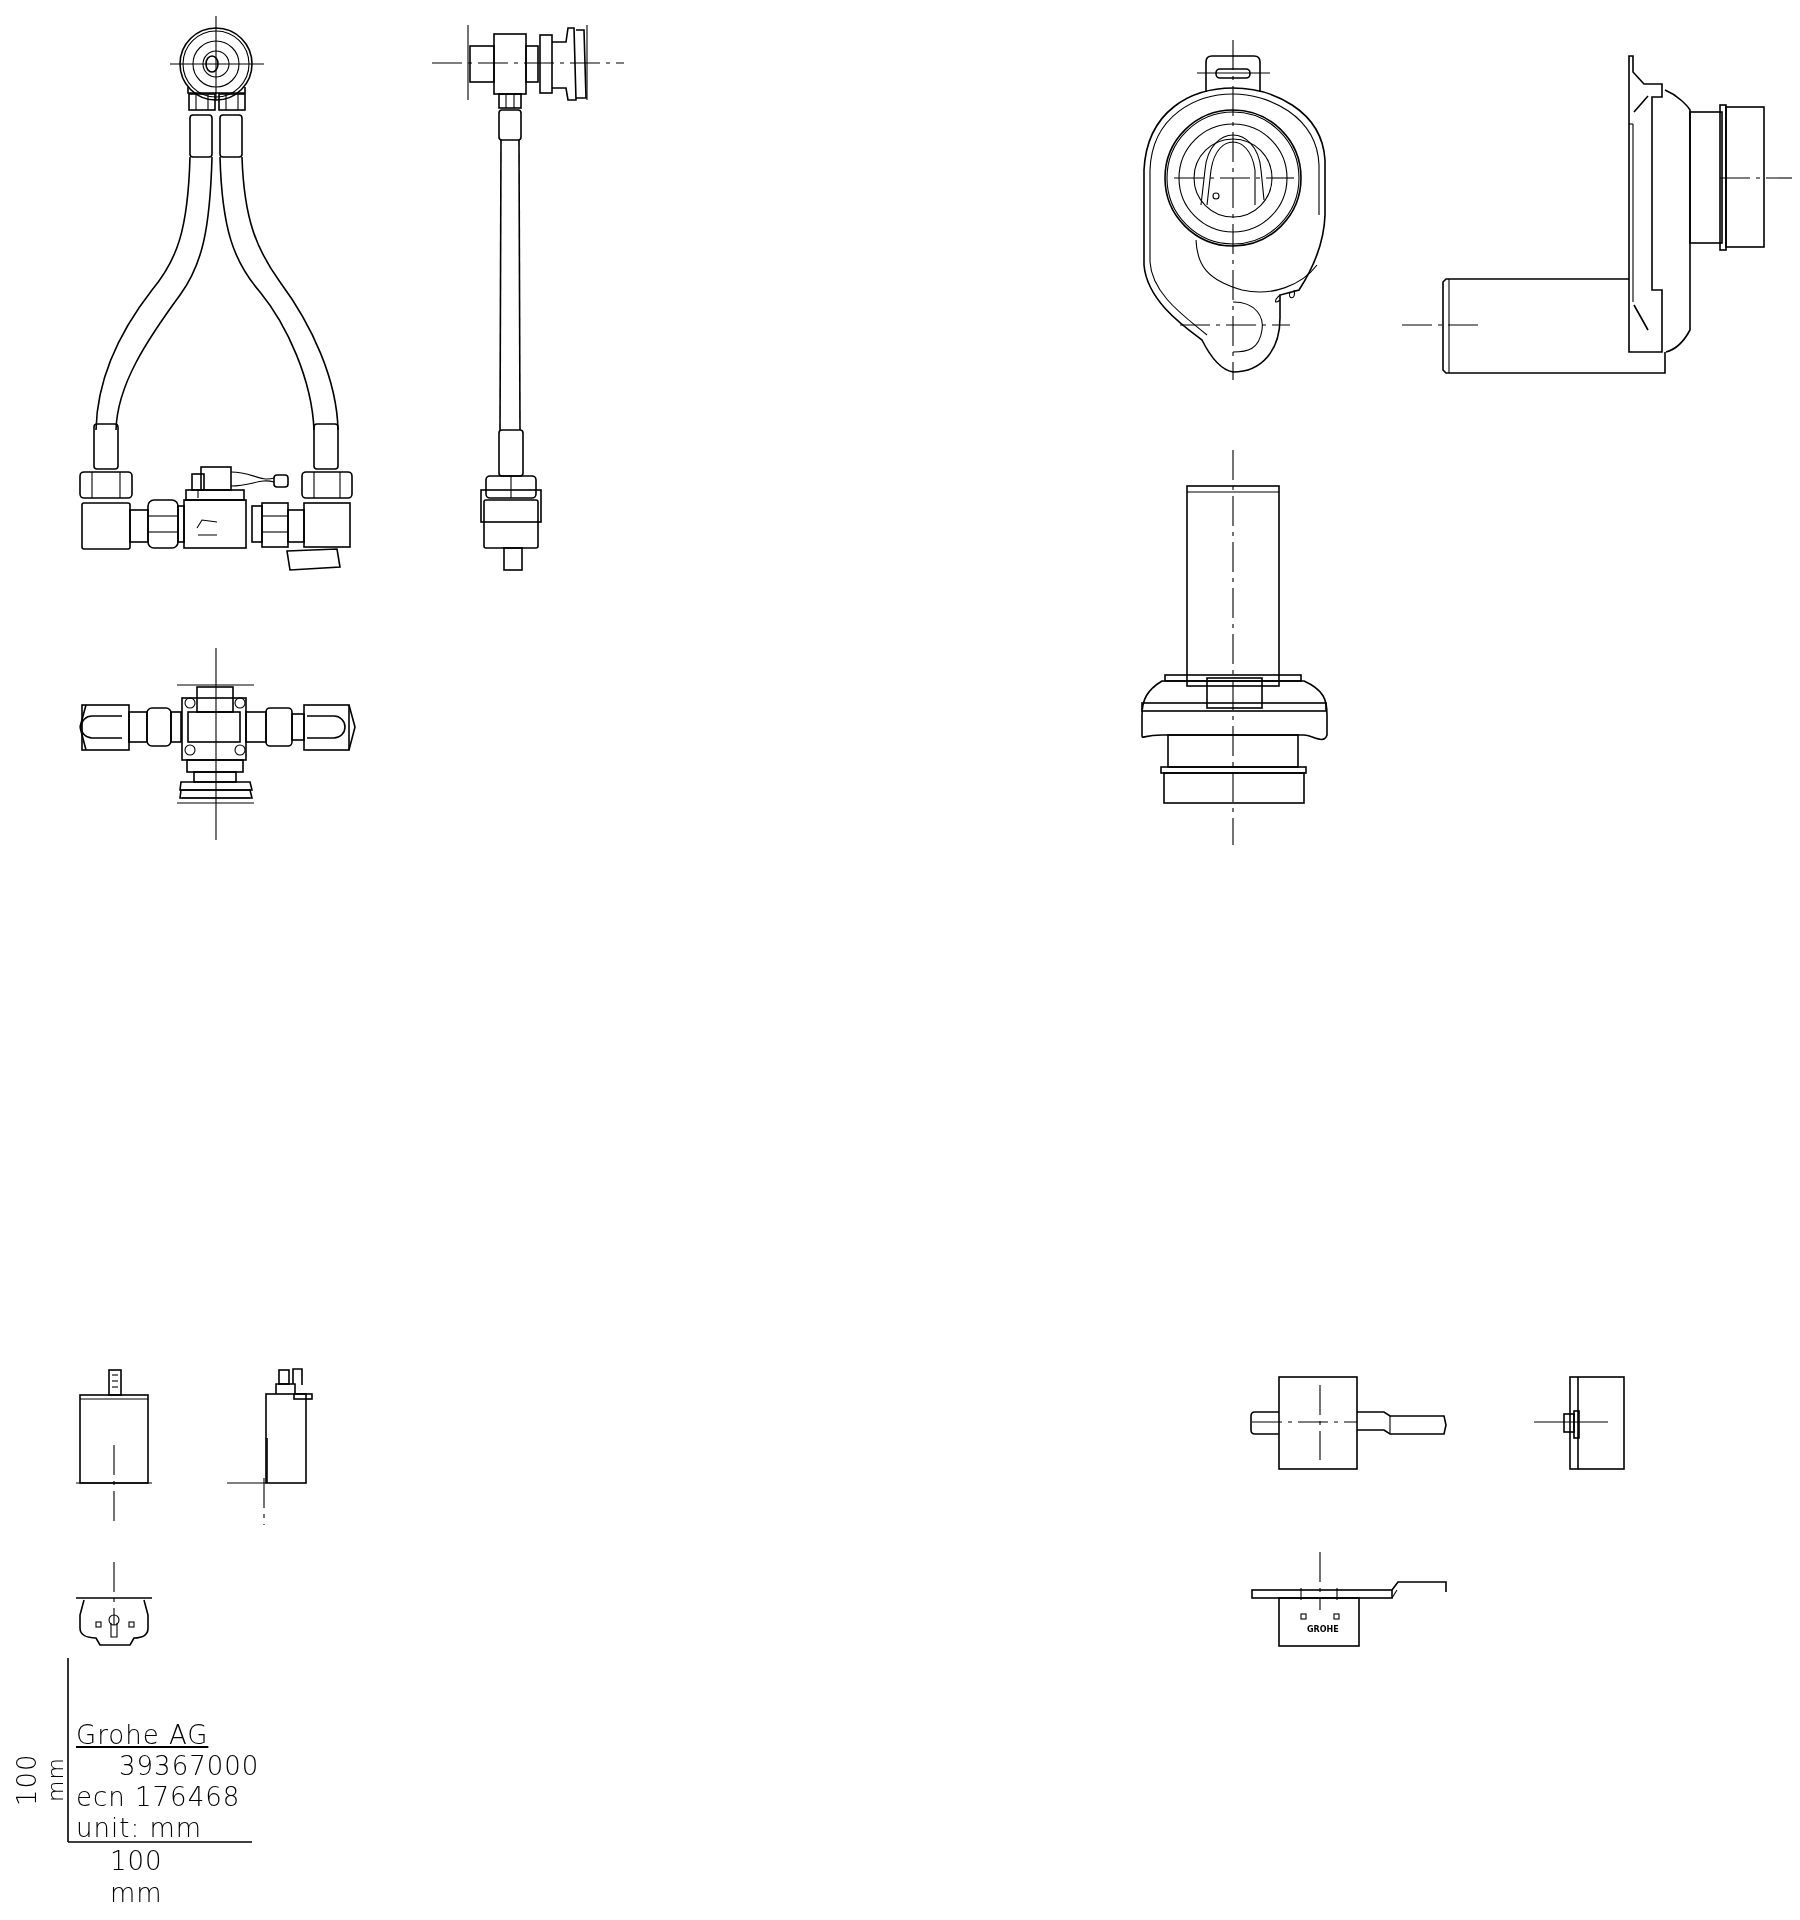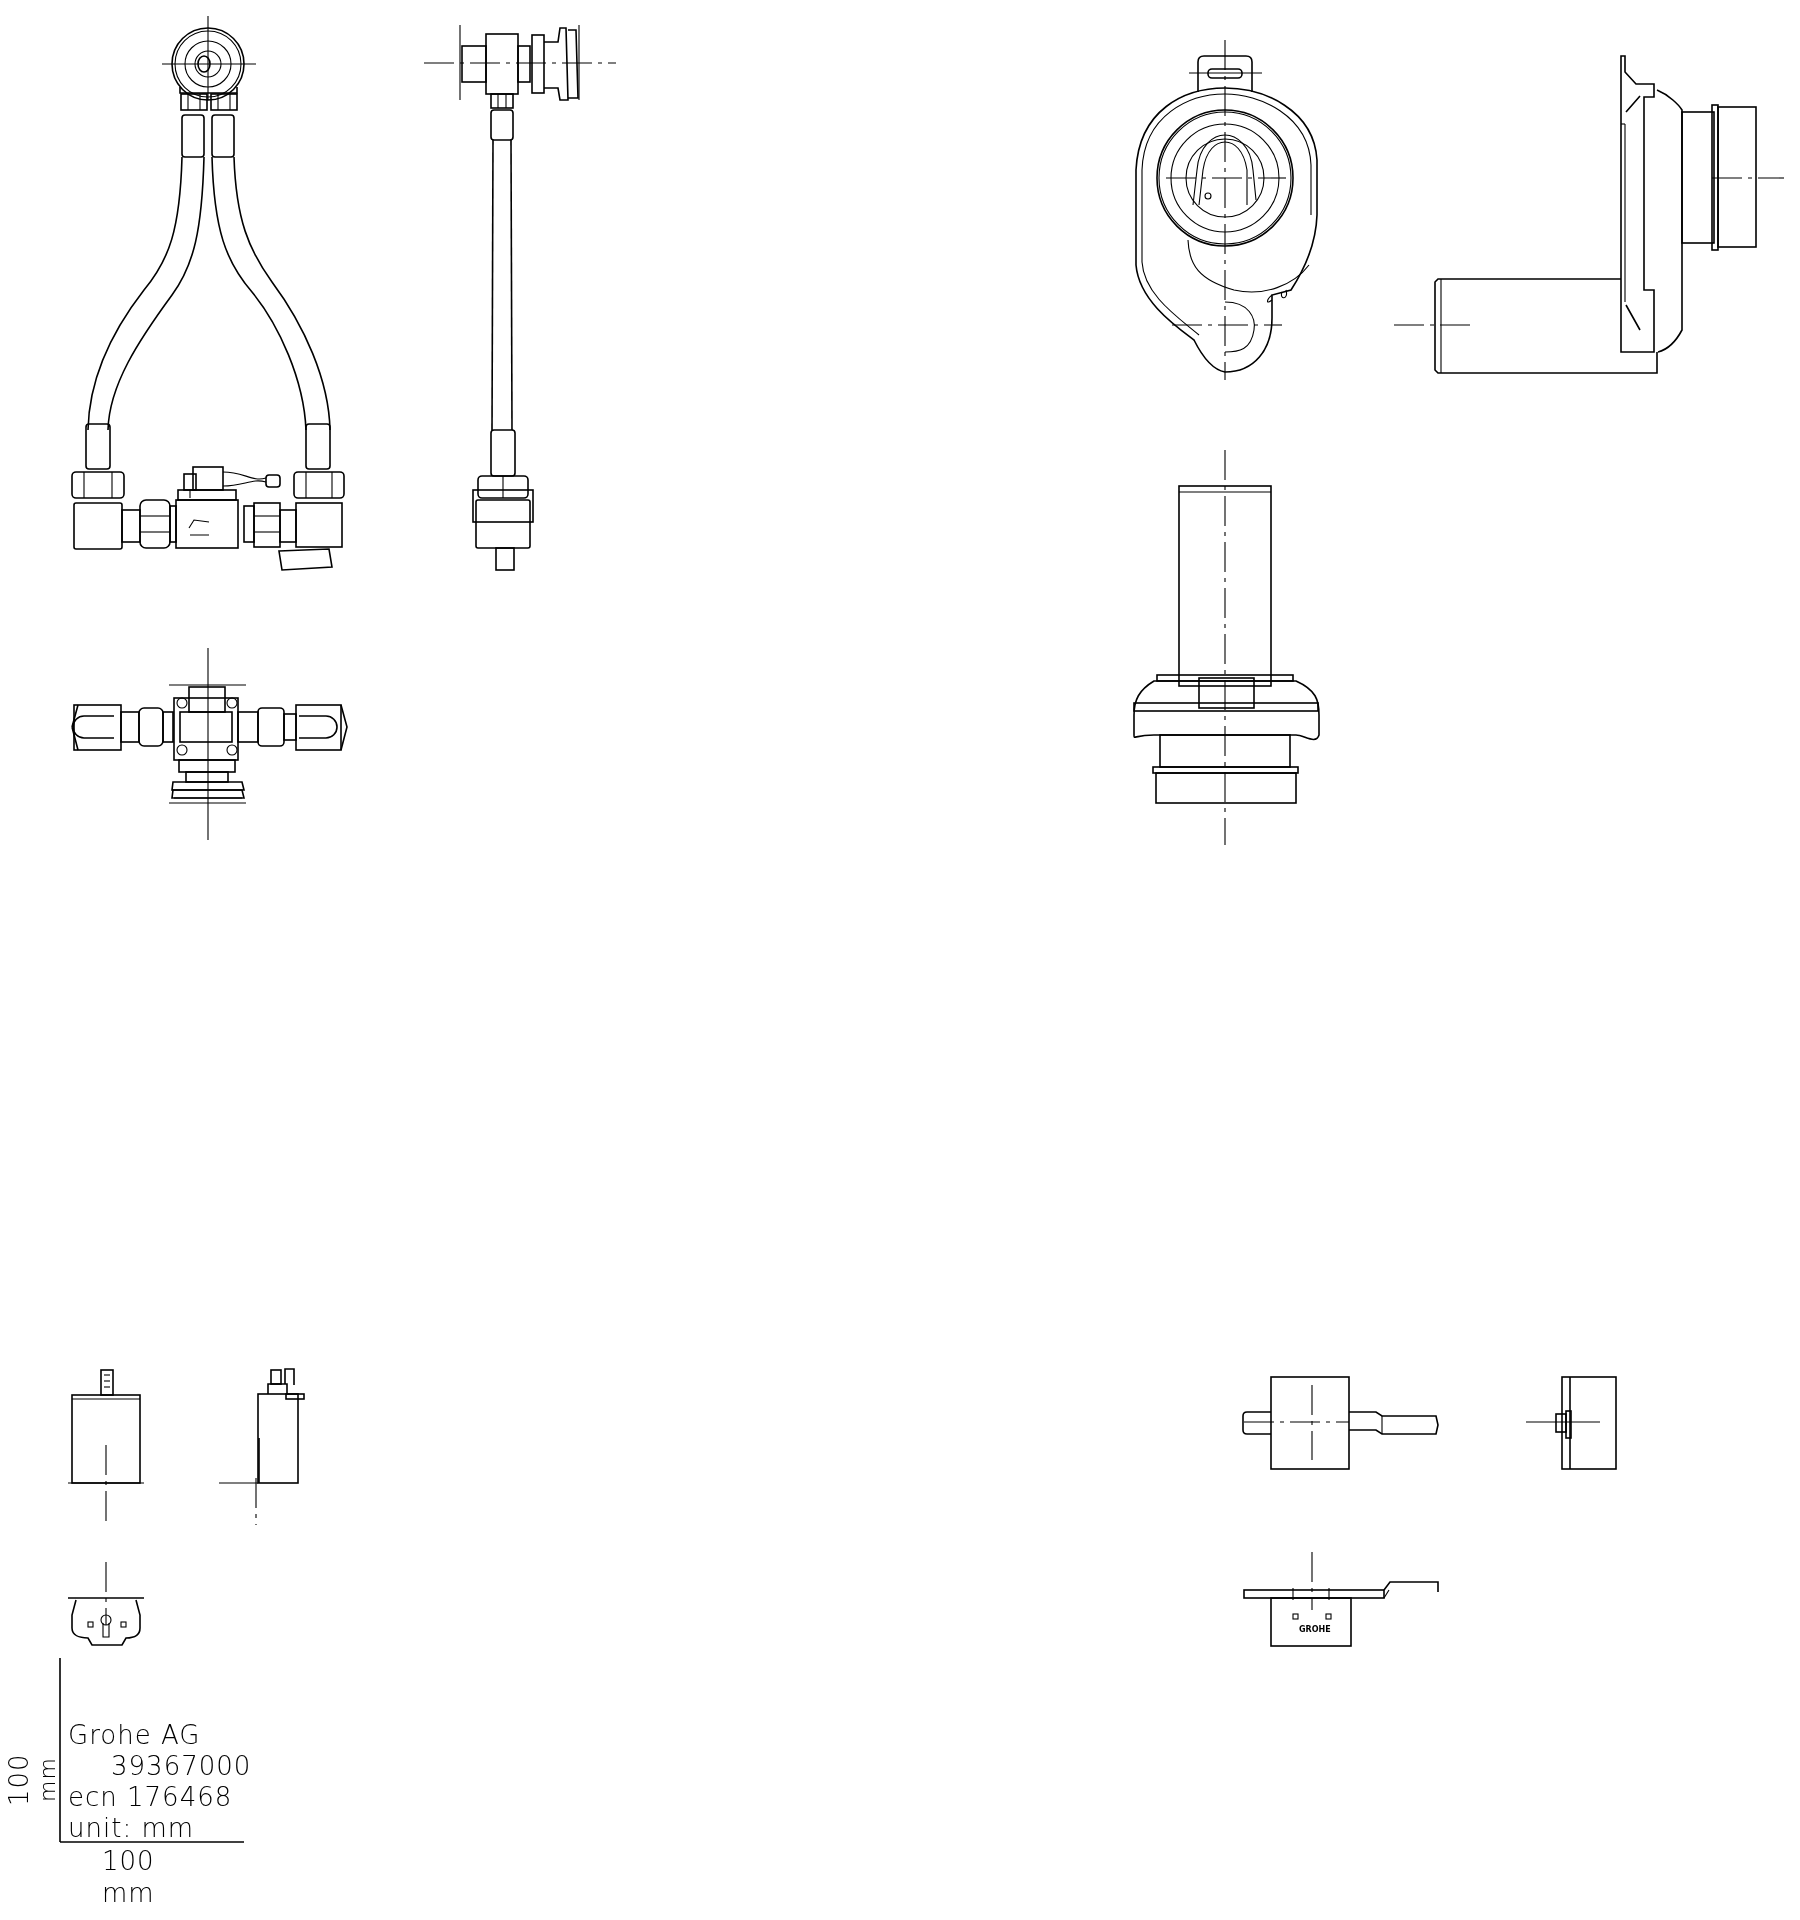--- a/index.html
+++ b/index.html
@@ -1,17 +1,17 @@
 <!DOCTYPE html>
 <html><head>
   <meta charset="utf-8">
   <style>
     html, body { margin: 0; padding: 0; background: #ffffff; }
     body { width: 1800px; height: 1920px; position: relative; overflow: hidden; font-family: "DejaVu Sans", sans-serif; }
-    .sheet { position: absolute; left: 4px; top: 0; width: 1488px; height: 1920px; padding-left: 12px; }
+    .sheet { position: absolute; left: 12px; top: 0; width: 1488px; height: 1920px; padding-left: 12px; }
     svg { position: absolute; left: 0; top: 0; }
     .ln { fill: none; stroke: #000; stroke-width: 1.6; }
     .thin { fill: none; stroke: #000; stroke-width: 1.1; }
     .cl { fill: none; stroke: #000; stroke-width: 1.1; stroke-dasharray: 30 6 4 6; }
     .txt { position: absolute; color: #000; font-family: "DejaVu Sans", sans-serif; font-weight: 200; letter-spacing: 1px; white-space: nowrap; }
     .tb-line { font-size: 26px; line-height: 31px; }
     .logo-txt { font-family: "DejaVu Sans", sans-serif; font-weight: bold; font-size: 8px; }
   </style>
 </head>
 <body>
@@ -247,21 +247,21 @@
     <rect class="thin" x="1322" y="1614" width="5" height="5"></rect>
     <text class="logo-txt" x="1295" y="1632">GROHE</text>
   </g>
 
   <g>
     <line class="ln" x1="56" y1="1658" x2="56" y2="1842"></line>
     <line class="ln" x1="56" y1="1842" x2="240" y2="1842"></line>
   </g>
 </svg>
 
-<div class="txt tb-line" style="left:64px; top:1720px;">Grohe AG</div>
+<div class="txt tb-line" style="left:64px; top:1720px;text-decoration:underline;">Grohe AG</div>
 <div class="txt tb-line" style="left:64px; top:1751px;margin-left:43px;">39367000</div>
 <div class="txt tb-line" style="left:64px; top:1782px;">ecn 176468</div>
 <div class="txt tb-line" style="left:64px; top:1813px;">unit:  mm</div>
 
 <div class="txt tb-line" style="left:98px; top:1846px;">100</div>
 <div class="txt tb-line" style="left:98px; top:1878px;">mm</div>
 
 <div class="txt tb-line" style="left:0px; top:1760px; transform: rotate(-90deg); transform-origin: 0 0; top:1806px;">100</div>
 <div class="txt" style="left:31px; top:1802px; font-size:22px; transform: rotate(-90deg); transform-origin: 0 0;">mm</div>
 </div>

